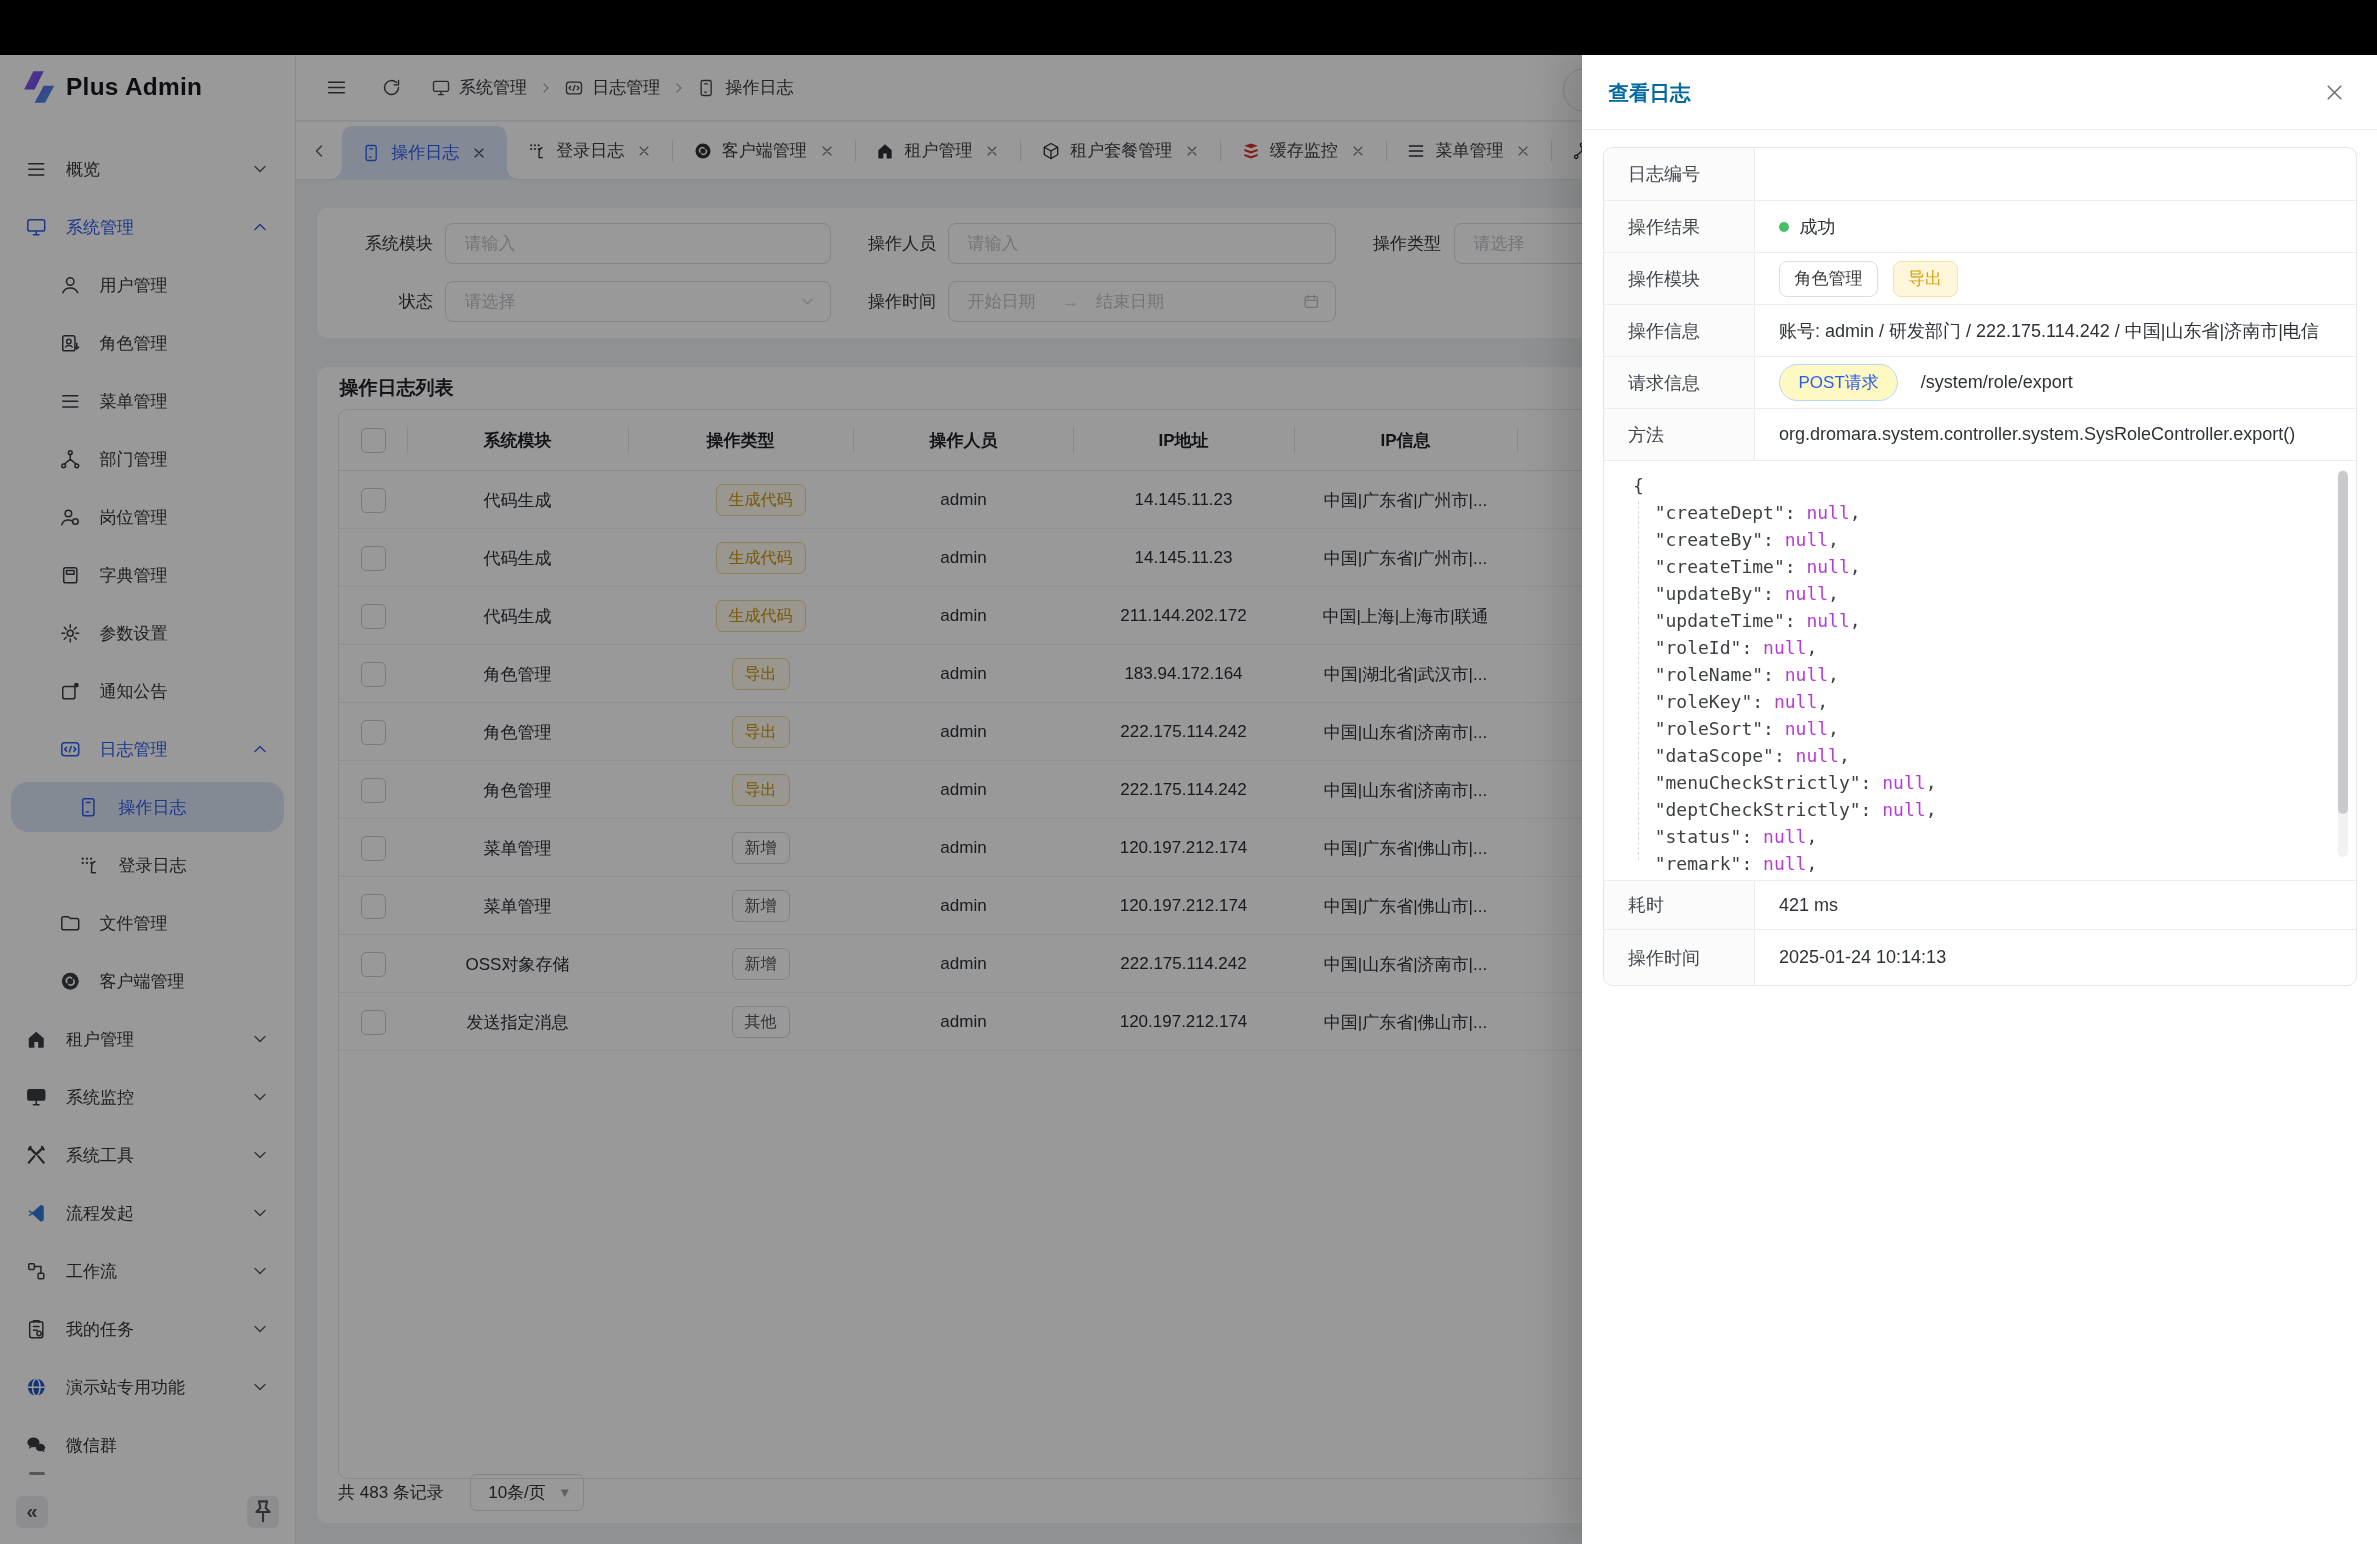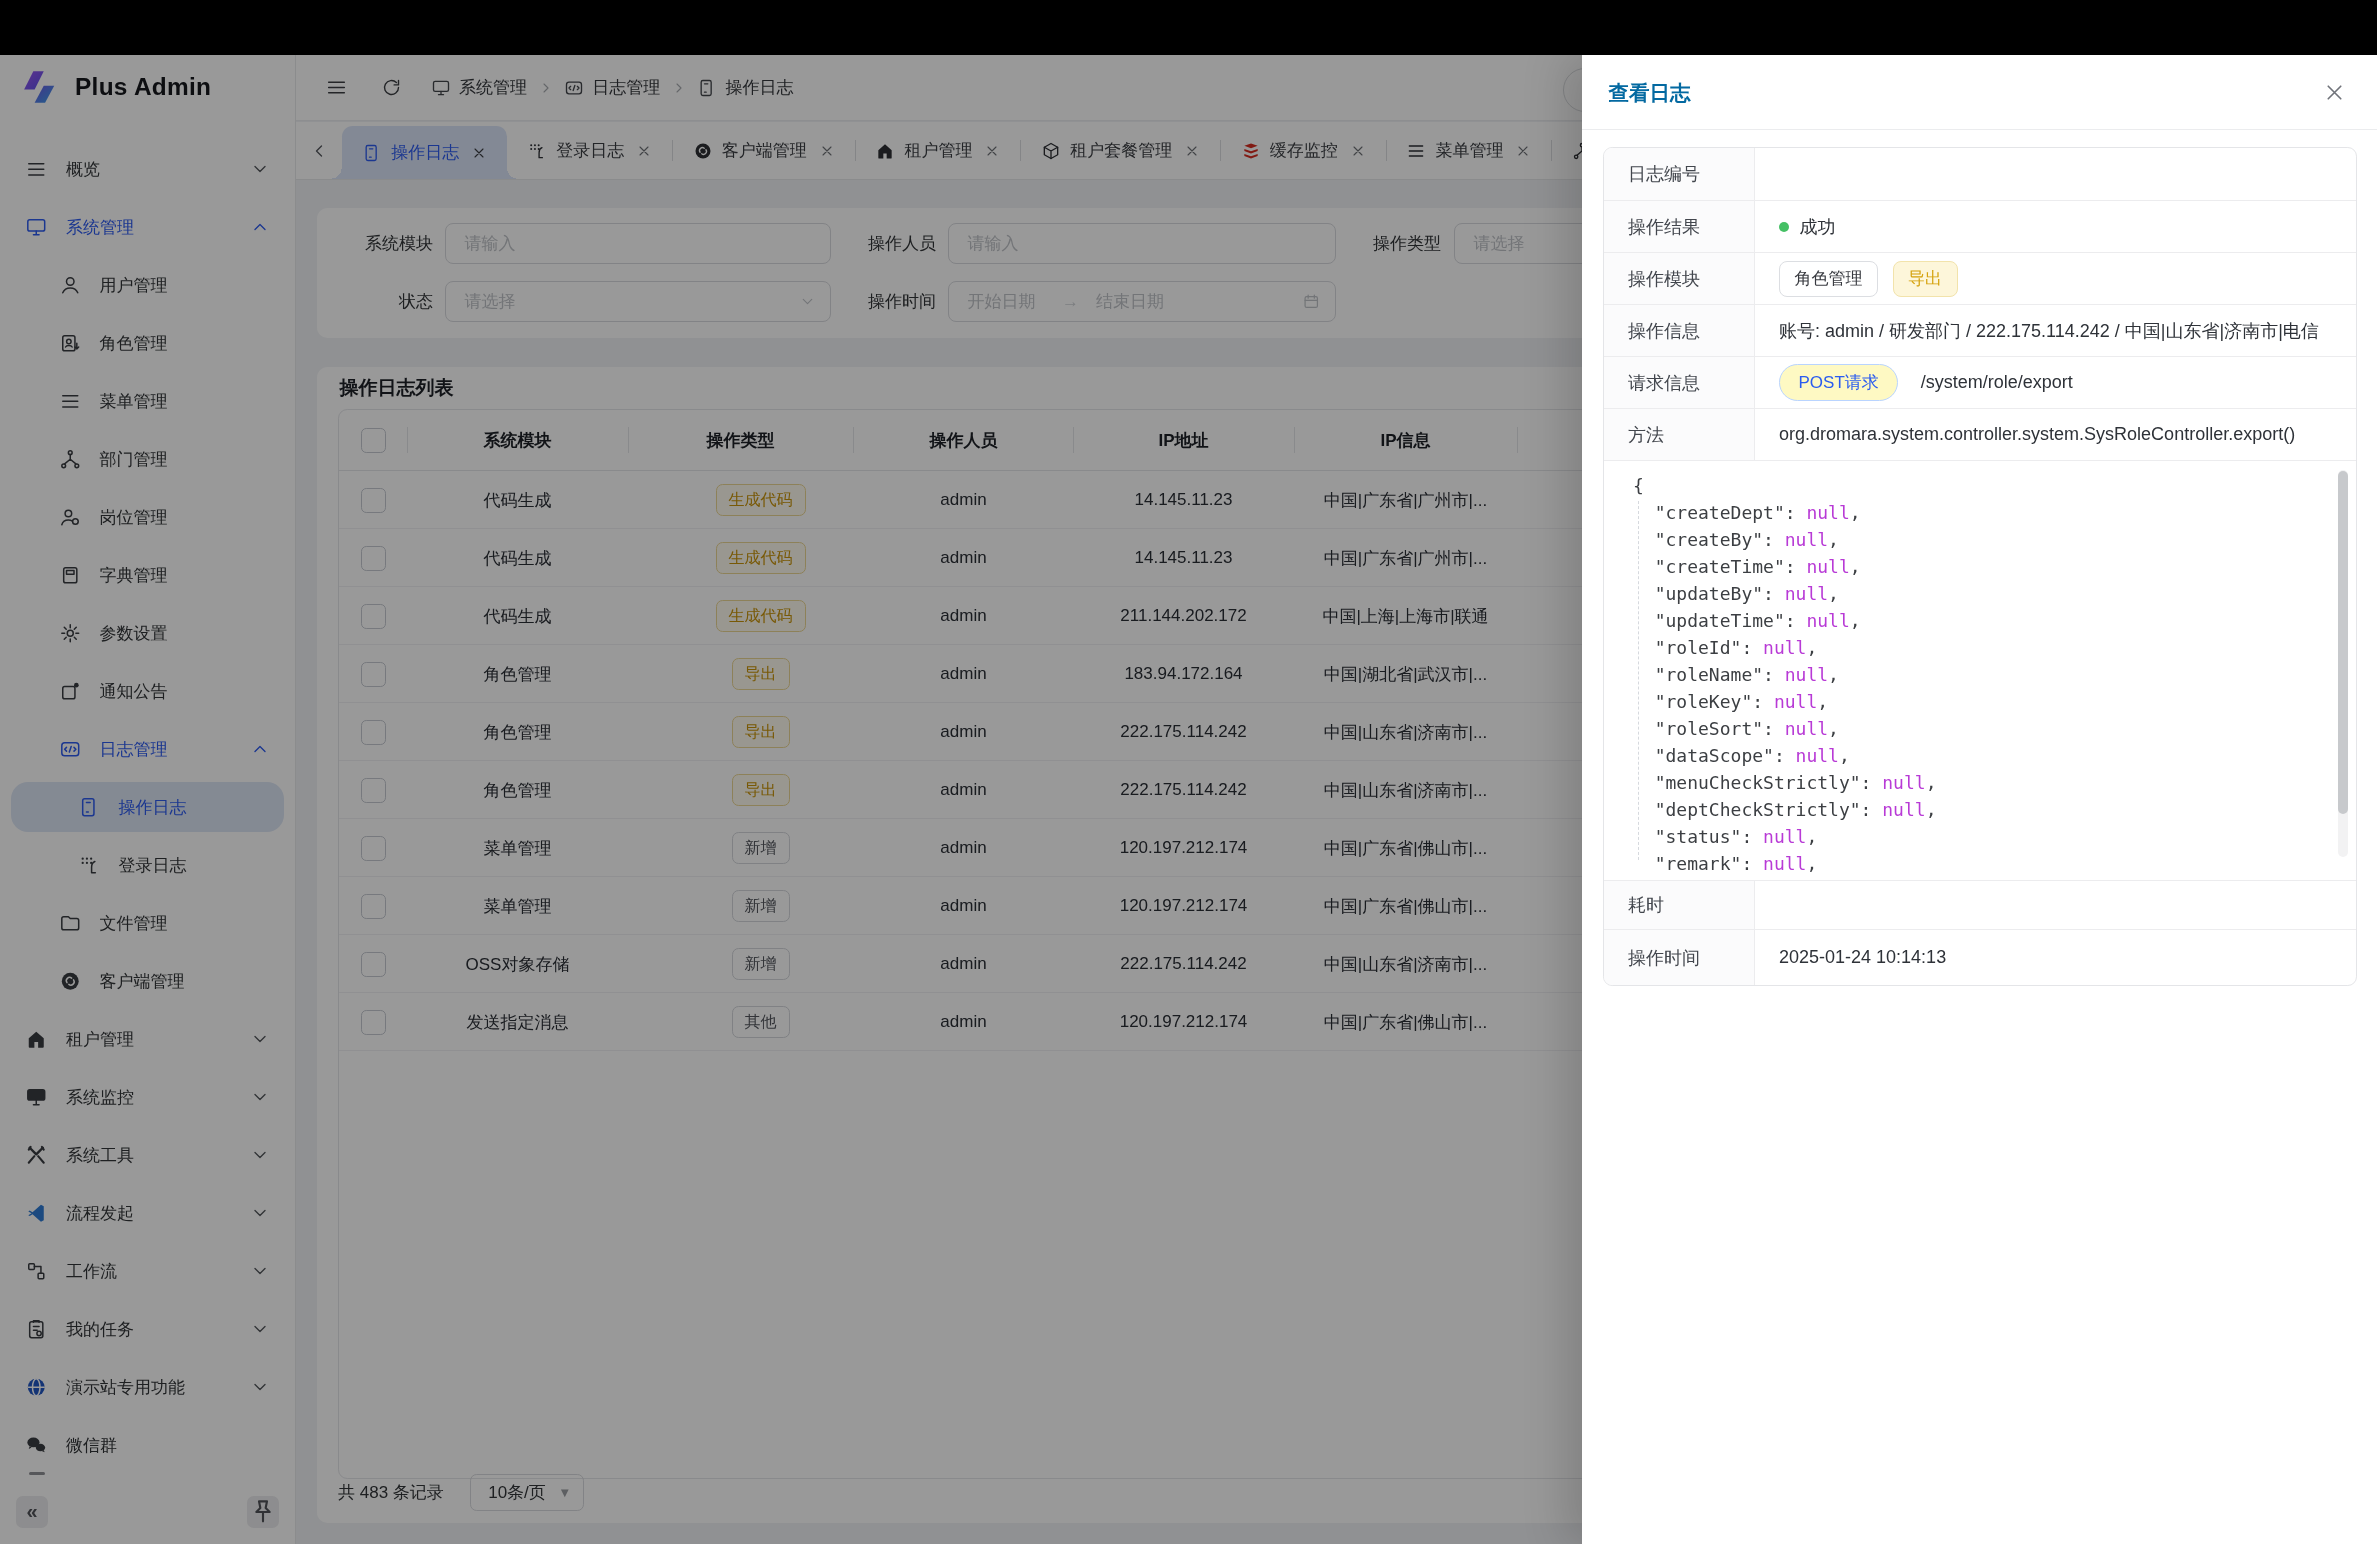--- a/index.html
+++ b/index.html
@@ -8,21 +8,21 @@
     position:relative; overflow:hidden;
     background:#f0f2f5;
     font-family:"Liberation Sans", sans-serif;
     color:#2b2f36;
   }
   
   .top-black { position:absolute; left:0; top:0; width:2377px; height:55px; background:#000; z-index:5; }
 
   
   .sidebar { position:absolute; left:0; top:55px; width:296px; bottom:0; background:#fff; border-right:0.7px solid #e8e9eb; z-index:10; }
-  .logo-row { position:absolute; left:20px; top:14.5px; display:flex; align-items:center; gap:14px; }
+  .logo-row { position:absolute; left:20px; top:14.5px; display:flex; align-items:center; gap:5px; }
   .logo-mark { width:41px; height:34px; }
   .logo-text { font-size:24.4px; font-weight:bold; color:#16181d; letter-spacing:0.3px; }
   .menu { position:absolute; left:0; top:81px; right:0; bottom:63px; overflow:hidden; }
   .m-item { height:50px; margin:8px 10.6px 0 10.6px; border-radius:17px; display:flex; align-items:center; font-size:17px; color:#333639; cursor:pointer; position:relative; }
   .m-item .mi-icon { width:22.5px; height:22.5px; flex:none; display:flex; align-items:center; justify-content:center; }
   .m-item .mi-label { margin-left:18.5px; white-space:nowrap;text-align:right; }
   .m-item .mi-chev { position:absolute; right:14.5px; width:20px; height:20px; color:#54575c; }
   .m-item.lvl1 { padding-left:14.5px; }
   .m-item.lvl2 { padding-left:48px; }
   .m-item.lvl3 { padding-left:67px; }
@@ -857,20 +857,21 @@
             <div class="code-line">  <span class="k">"status"</span><span class="k">: </span><span class="nul">null</span><span class="k">,</span></div>
             <div class="code-line">  <span class="k">"remark"</span><span class="k">: </span><span class="nul">null</span><span class="k">,</span></div>
           </div>
         <div class="code-scroll">
             <div class="code-thumb"></div>
           </div>
       </div>
     </div>
     <div class="d-row h74">
       <div class="d-label">耗时</div>
+      <div class="d-value">421 ms</div>
     </div>
     <div class="d-row h84">
       <div class="d-label">操作时间</div>
       <div class="d-value">2025-01-24 10:14:13</div>
     </div>
   </div>
 </aside>
 
 
 </body></html>

